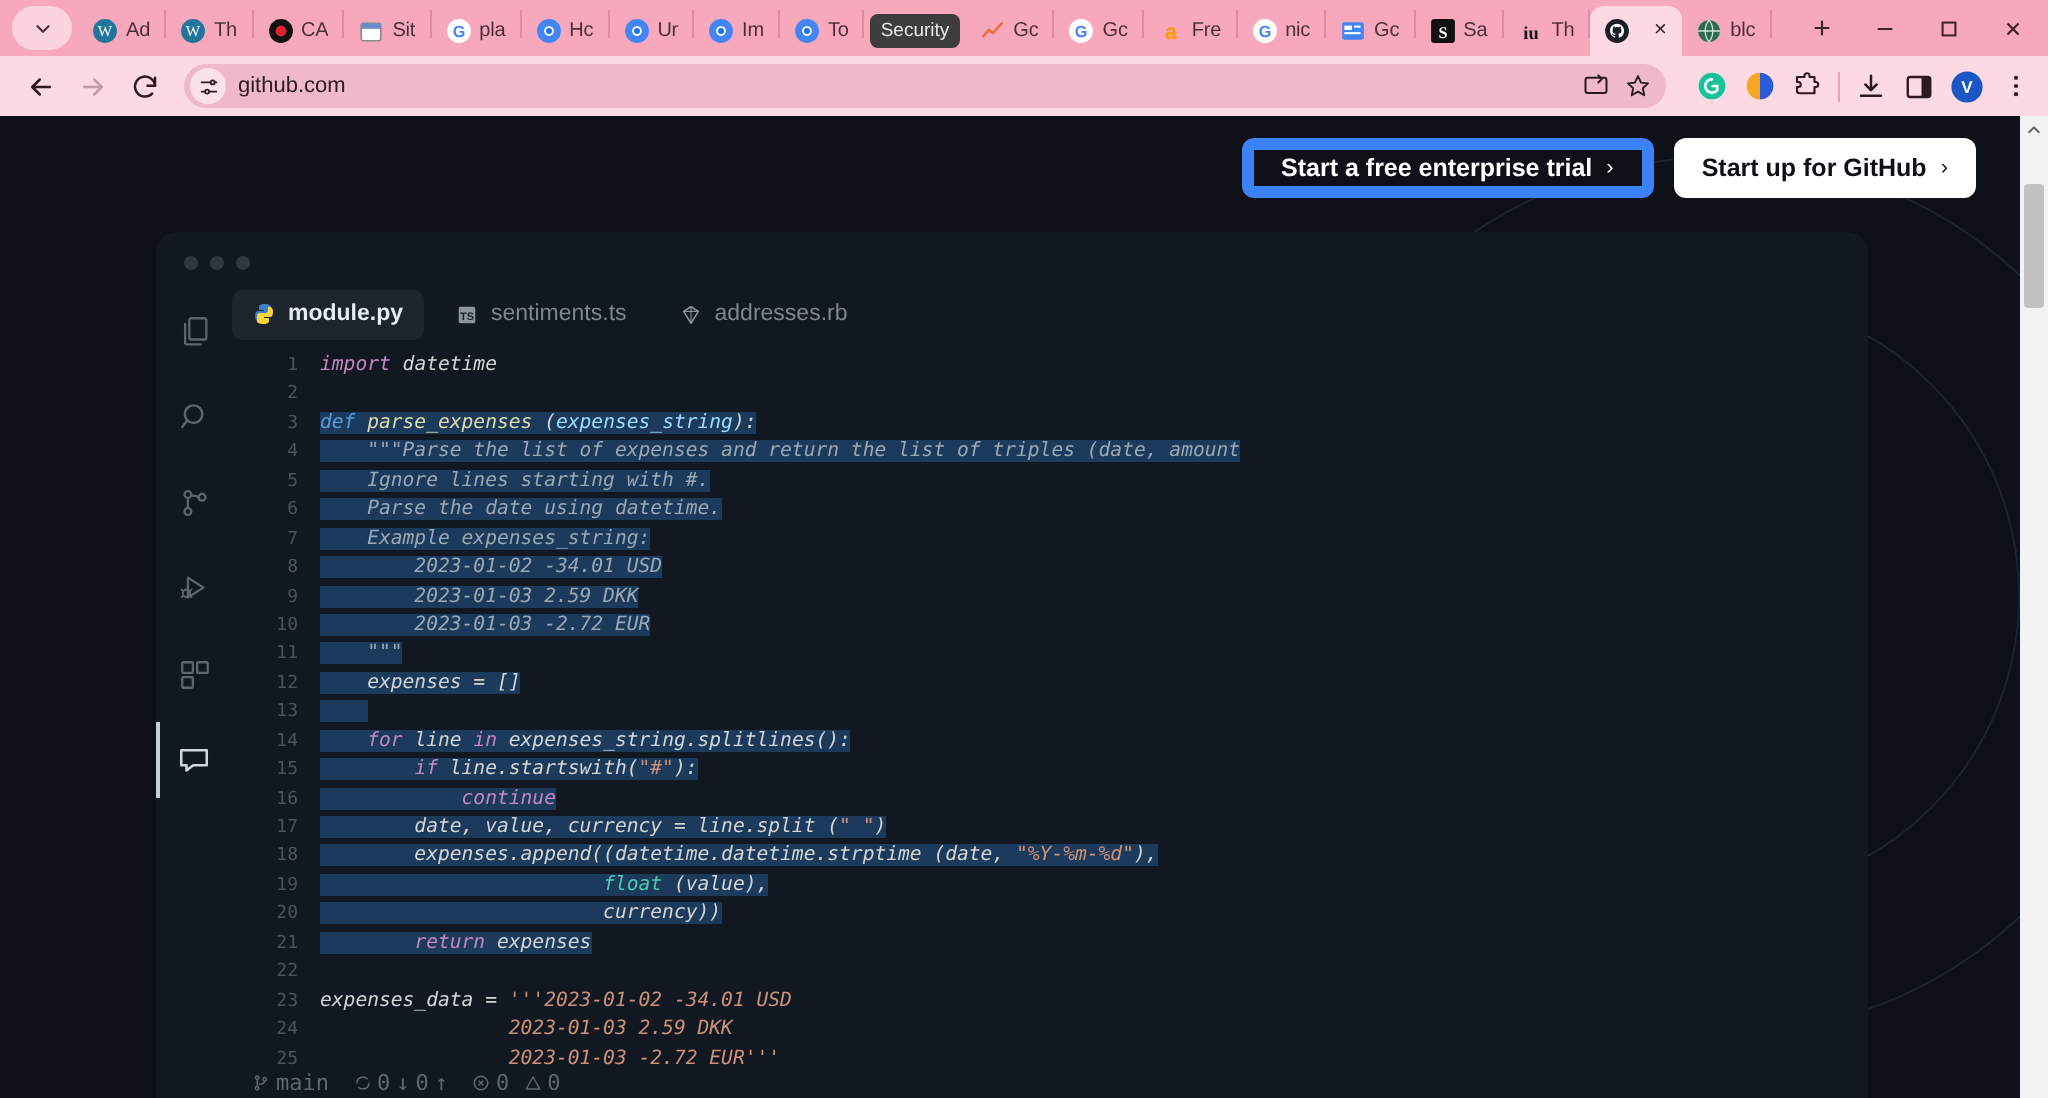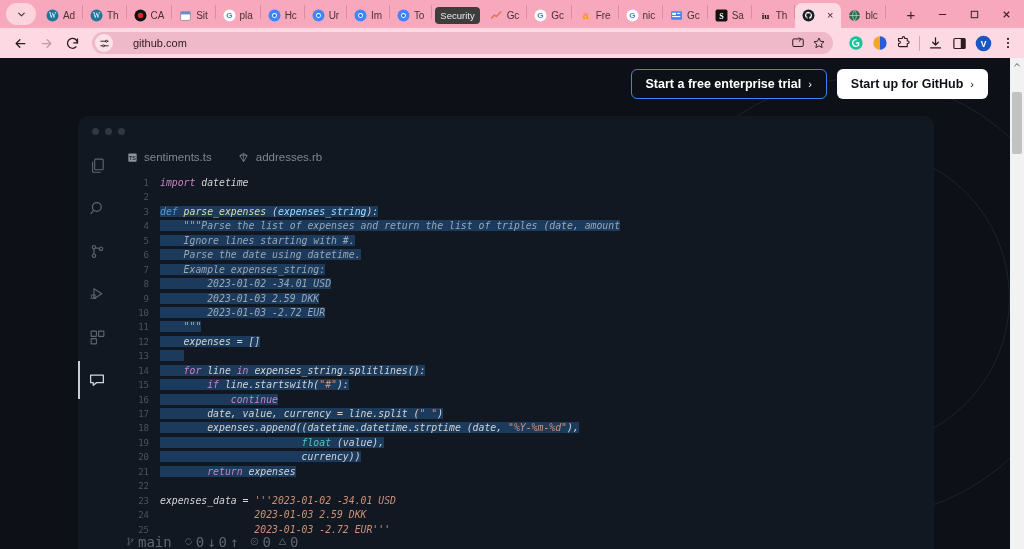--- a/index.html
+++ b/index.html
@@ -55,21 +55,21 @@
   .toolbar {
     height:30px; background:#fdd9e3; display:flex; align-items:center;
     padding:0 8px; gap:2px; flex:none;
   }
   .navbtn {
     width:24px; height:24px; display:flex; align-items:center; justify-content:center;
     border-radius:50%; flex:none;
   }
   .omnibox {
     flex:1; height:22px; background:#efb9c9; border-radius:11px;
-    display:flex; align-items:center; padding:0 4px 0 3px; margin:0 6px; gap:20px;
+    display:flex; align-items:center; padding:0 4px 0 3px; margin:0 6px; gap:6px;
     min-width:0;
     justify-content:flex-end;
   }
   .omni-icon {
     width:18px; height:18px; border-radius:50%; background:#fbe2e9;
     display:flex; align-items:center; justify-content:center; flex:none;
   }
   .omni-url { font-size:11px; color:#2b1a1f; flex:1; white-space:nowrap; overflow:hidden; }
   .omni-right { display:flex; align-items:center; gap:4px; flex:none; padding-right:2px; }
   .ext-row { display:flex; align-items:center; gap:7px; padding-left:6px; flex:none; }
@@ -92,21 +92,21 @@
   .ghnav-item.active { color:#fff; }
   .ghnav-item.active::after {
     content:""; position:absolute; left:0; right:6px; bottom:0; height:2px;
     background:#d0d7de; border-radius:1px;
   }
   .ghcta { margin-left:auto; display:flex; align-items:center; gap:10px; }
   .btn {
     height:30px; border-radius:6px; display:flex; align-items:center; gap:7px;
     padding:0 14px; font-size:12.5px; font-weight:bold; white-space:nowrap;
   }
-  .btn-outline { background:#0d1117; border:1px solid #3b82f6; color:#fff; }
+  .btn-outline { background:#0d1117; border:6px solid #3b82f6; color:#fff; }
   .btn-solid { background:#fff; color:#0d1117; }
   .chev { font-size:11px; font-weight:normal; }
 
   
   .rings { position:absolute; right:-130px; top:-40px; width:560px; height:560px; pointer-events:none; z-index:0; }
   .ring { position:absolute; border:1px solid #1d232c; border-radius:50%; }
 
   
   .editor {
     position:absolute; left:78px; top:58px; width:856px; bottom:0;
@@ -157,21 +157,21 @@
   .fn  { color:#dcdcaa;text-align:center; }
   .param { color:#9cdcfe; }
   .str { color:#ce9178; }
   .doc { color:#9aa7b4; }
   .type { color:#4ec9b0; }
   .plain { color:#d4d4d4; }
   .op { color:#d4d4d4; }
 
   .statusbar {
     height:15px; flex:none; display:flex; align-items:center; gap:12px;
-    padding-left:10px; font-size:14px; color:#5d6672;
+    padding-left:10px; font-size:11px; color:#5d6672;
     font-family:"DejaVu Sans Mono", monospace;
     text-align:right;
   }
   .sb-item { display:flex; align-items:center; gap:3px; white-space:nowrap; }
 
   
   .pagescroll { width:14px; flex:none; background:#f2f2f2; position:relative; z-index:6; }
   .ps-arrow { height:13px; display:flex; align-items:center; justify-content:center; }
   .ps-thumb { position:absolute; left:2px; right:2px; top:34px; height:62px; background:#c2c2c2; border-radius:2px; }
   svg { display:block; }
@@ -514,20 +514,29 @@
             </div>
             <div class="act active">
               <svg width="18" height="18" viewBox="0 0 24 24">
                   <path d="M3.5 5.5h17v10h-9l-4.5 3.5v-3.5h-3.5z" fill="none" stroke="currentColor" stroke-width="1.7" stroke-linejoin="round"></path>
                 </svg>
             </div>
           </div>
 
           <div class="editor-right">
             <div class="filetabs" id="file-tabs">
+                <div class="ftab active">
+                  <span class="ficon">
+                    <svg width="12" height="12" viewBox="0 0 24 24">
+                      <path d="M12 2c-3 0-5 1-5 3v3h5v1H6c-2 0-3 2-3 5s1 5 3 5h2v-3c0-2 1-3 3-3h5c2 0 3-1 3-3V5c0-2-2-3-7-3z" fill="#3b82c4"></path>
+                      <path d="M12 22c3 0 5-1 5-3v-3h-5v-1h6c2 0 3-2 3-5s-1-5-3-5h-2v3c0 2-1 3-3 3H8c-2 0-3 1-3 3v5c0 2 2 3 7 3z" fill="#ffd43b"></path>
+                    </svg>
+                  </span>
+                  <span>module.py</span>
+                </div>
                 <div class="ftab">
                   <span class="ficon">
                     <svg width="11" height="11" viewBox="0 0 24 24">
                       <rect x="3" y="3" width="18" height="18" rx="2" fill="#8d949d"></rect>
                       <text x="12" y="17" font-size="12" fill="#1c242e" text-anchor="middle" font-family="Liberation Sans, sans-serif" font-weight="bold">TS</text>
                     </svg>
                   </span>
                   <span>sentiments.ts</span>
                 </div>
                 <div class="ftab">

